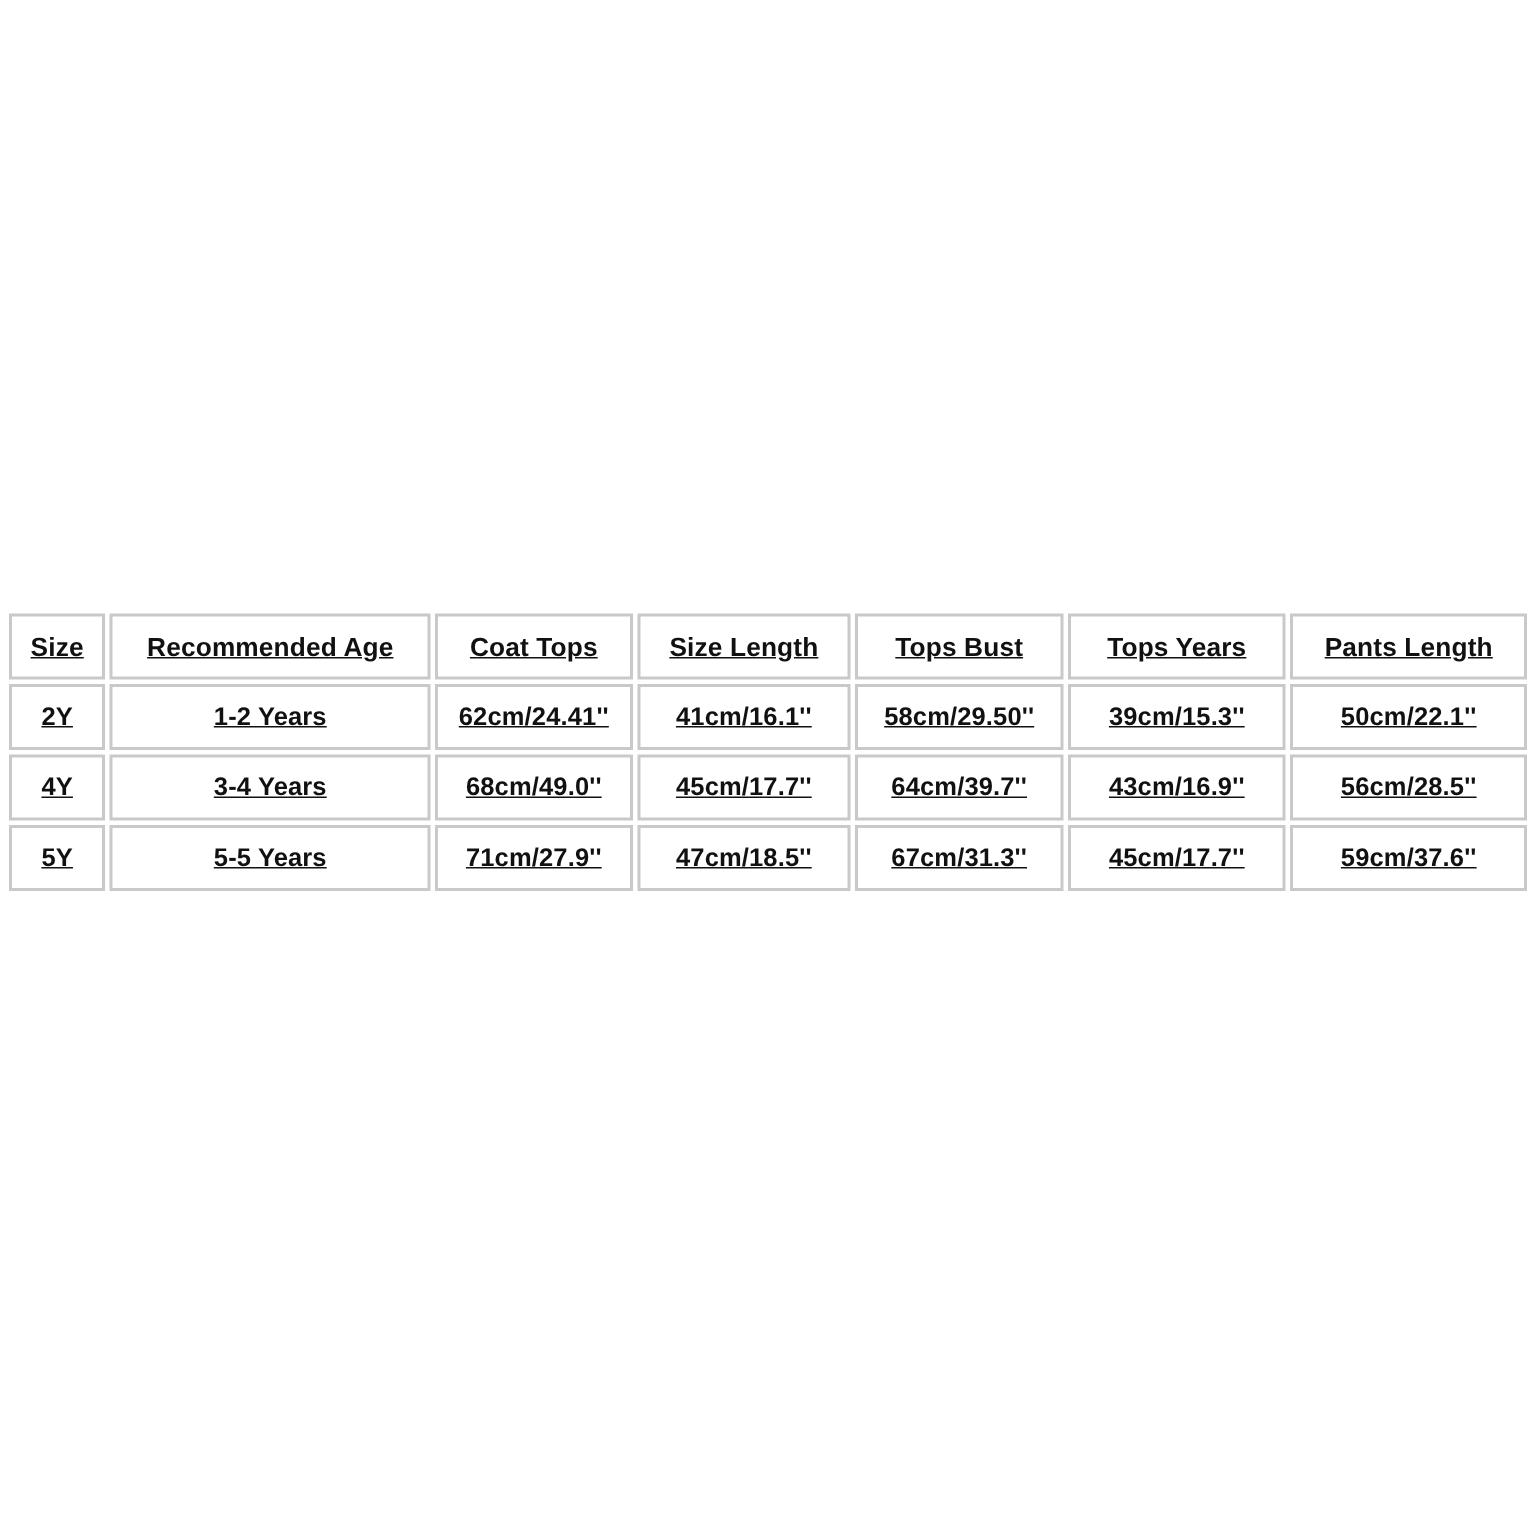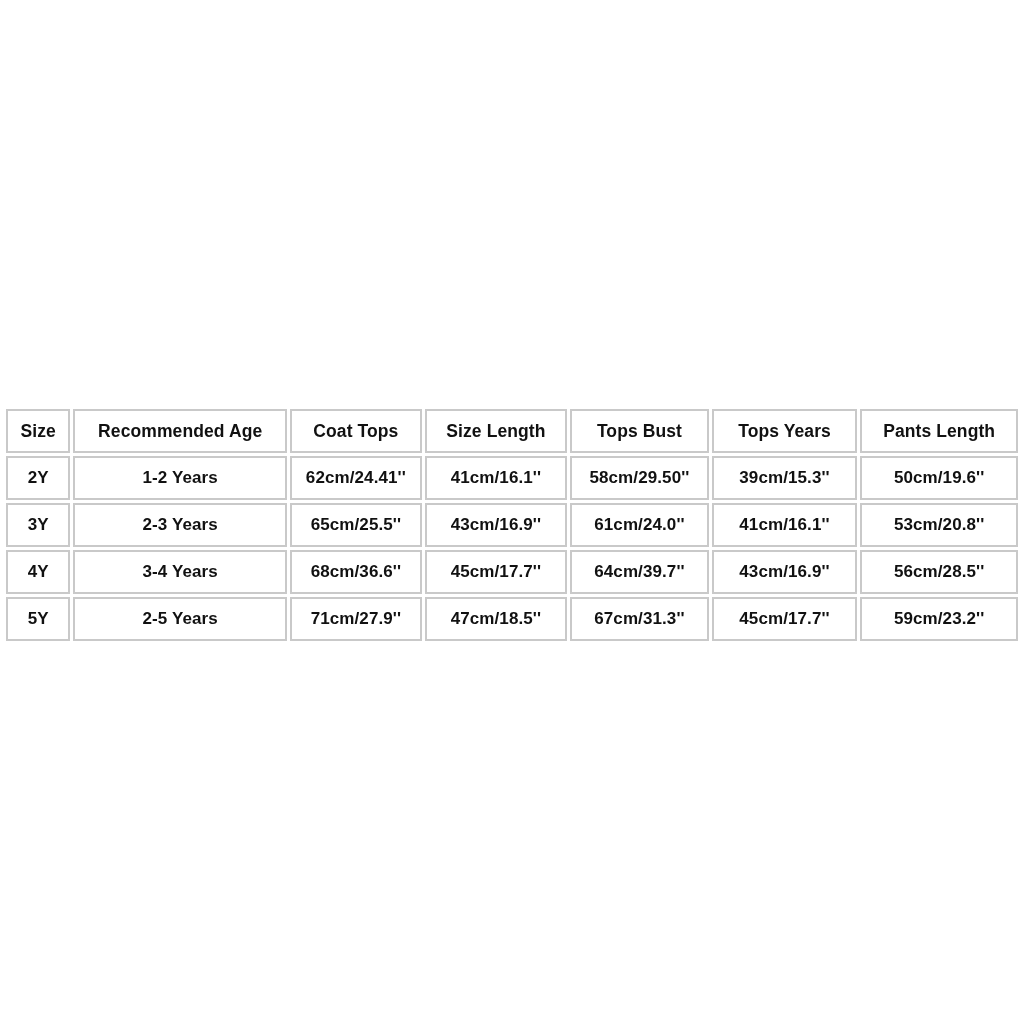--- a/index.html
+++ b/index.html
@@ -41,20 +41,21 @@
     color: #111111;
     font-weight: bold;
     font-size: 17px;
     text-align: center;
     vertical-align: middle;
     height: 36px;
     padding: 2px 4px;
     white-space: nowrap;
     letter-spacing: 0.1px;
     font-family: "Liberation Sans", sans-serif;
+    text-decoration: underline;
   }
 
   table.size-chart thead th {
     font-size: 17.5px;
   }
 
   
   col.c-size        { width: 64px;  }
   col.c-age         { width: 213px; }
   col.c-coatbust    { width: 131px; }
@@ -89,45 +90,36 @@
       </tr>
     </thead>
     <tbody>
       <tr>
         <td>2Y</td>
         <td>1-2 Years</td>
         <td>62cm/24.41''</td>
         <td>41cm/16.1''</td>
         <td>58cm/29.50''</td>
         <td>39cm/15.3''</td>
-        <td>50cm/19.6''</td>
-      </tr>
-      <tr>
-        <td>3Y</td>
-        <td>2-3 Years</td>
-        <td>65cm/25.5''</td>
-        <td>43cm/16.9''</td>
-        <td>61cm/24.0''</td>
-        <td>41cm/16.1''</td>
-        <td>53cm/20.8''</td>
+        <td>50cm/22.1''</td>
       </tr>
       <tr>
         <td>4Y</td>
         <td>3-4 Years</td>
-        <td>68cm/36.6''</td>
+        <td>68cm/49.0''</td>
         <td>45cm/17.7''</td>
         <td>64cm/39.7''</td>
         <td>43cm/16.9''</td>
         <td>56cm/28.5''</td>
       </tr>
       <tr>
         <td>5Y</td>
-        <td>2-5 Years</td>
+        <td>5-5 Years</td>
         <td>71cm/27.9''</td>
         <td>47cm/18.5''</td>
         <td>67cm/31.3''</td>
         <td>45cm/17.7''</td>
-        <td>59cm/23.2''</td>
+        <td>59cm/37.6''</td>
       </tr>
     </tbody>
   </table>
 
 </div>
 
 </body></html>

